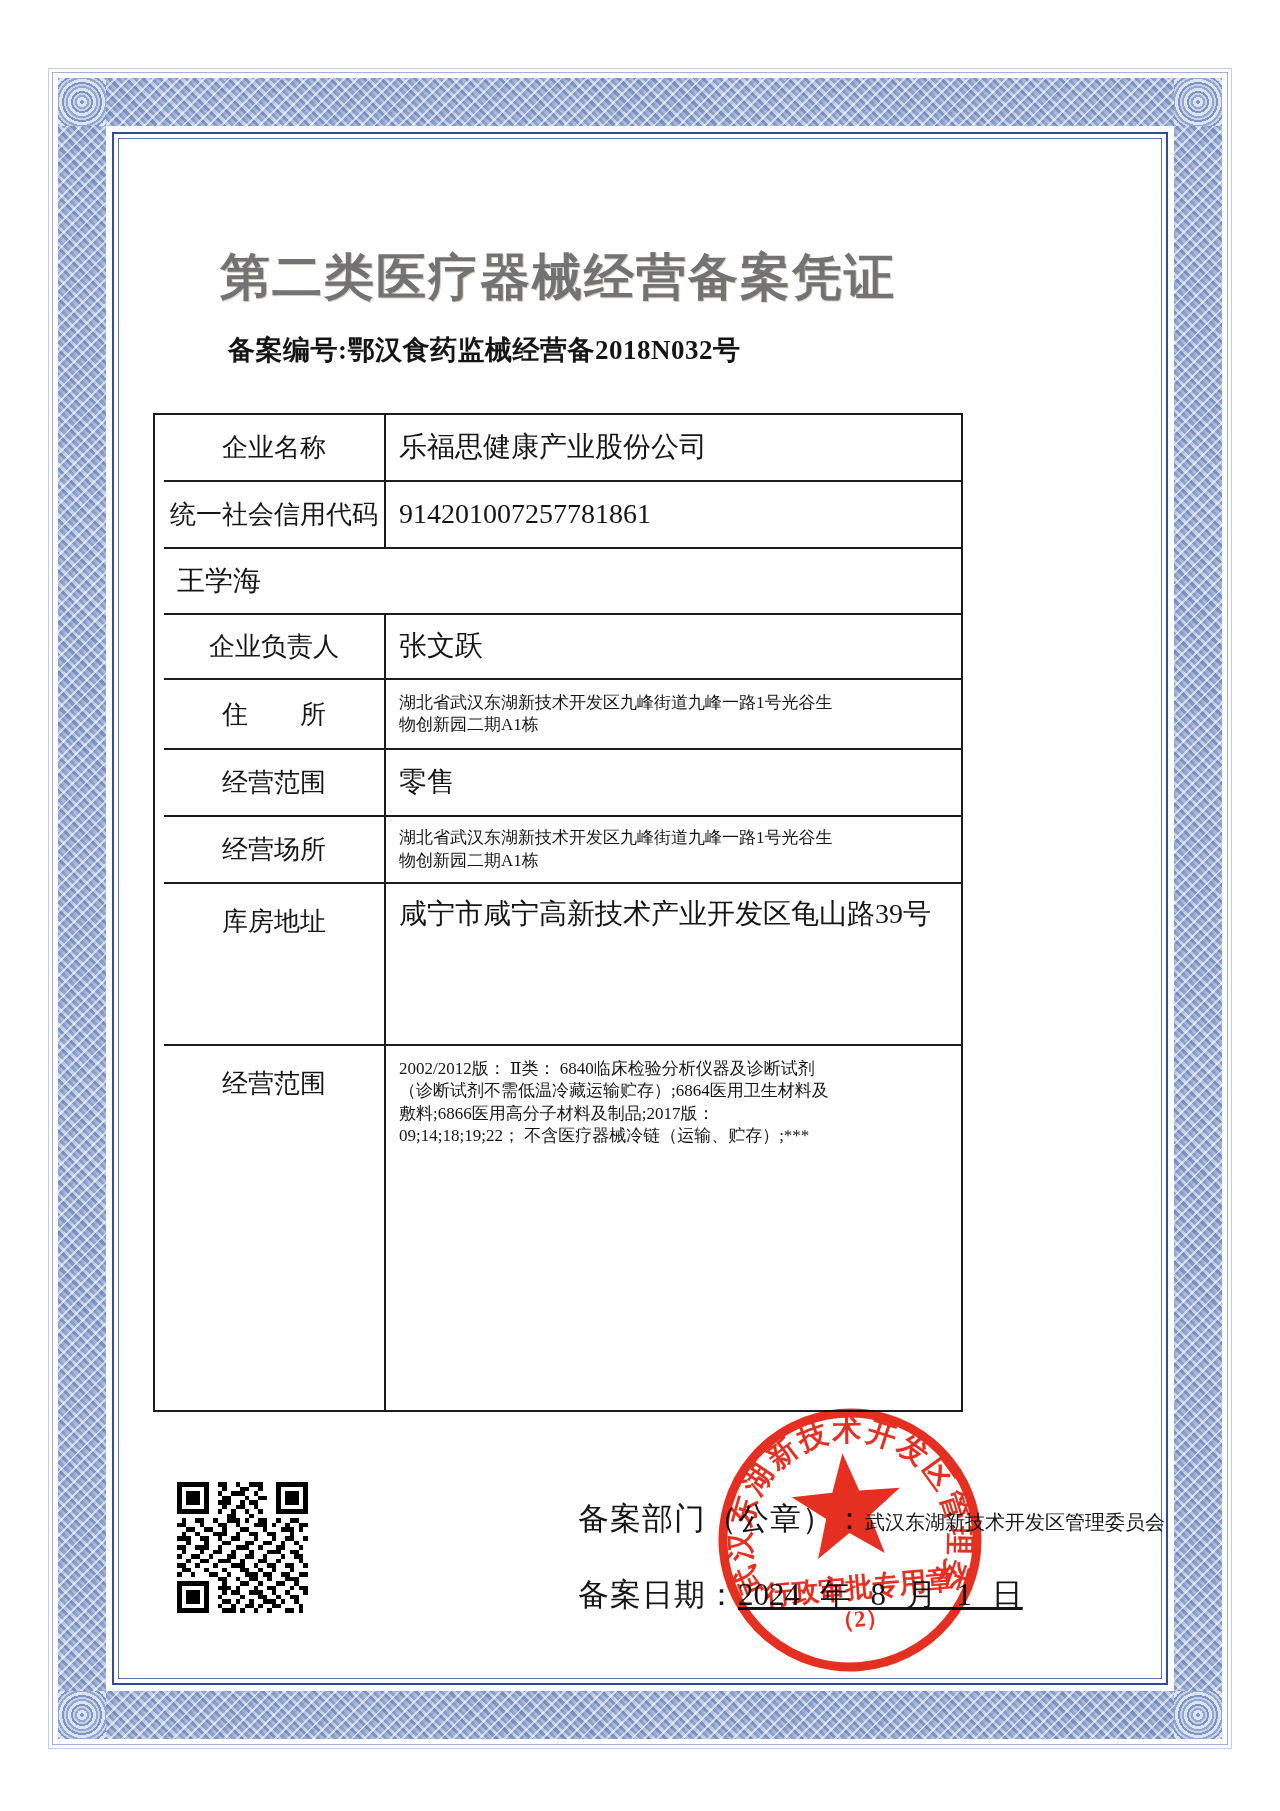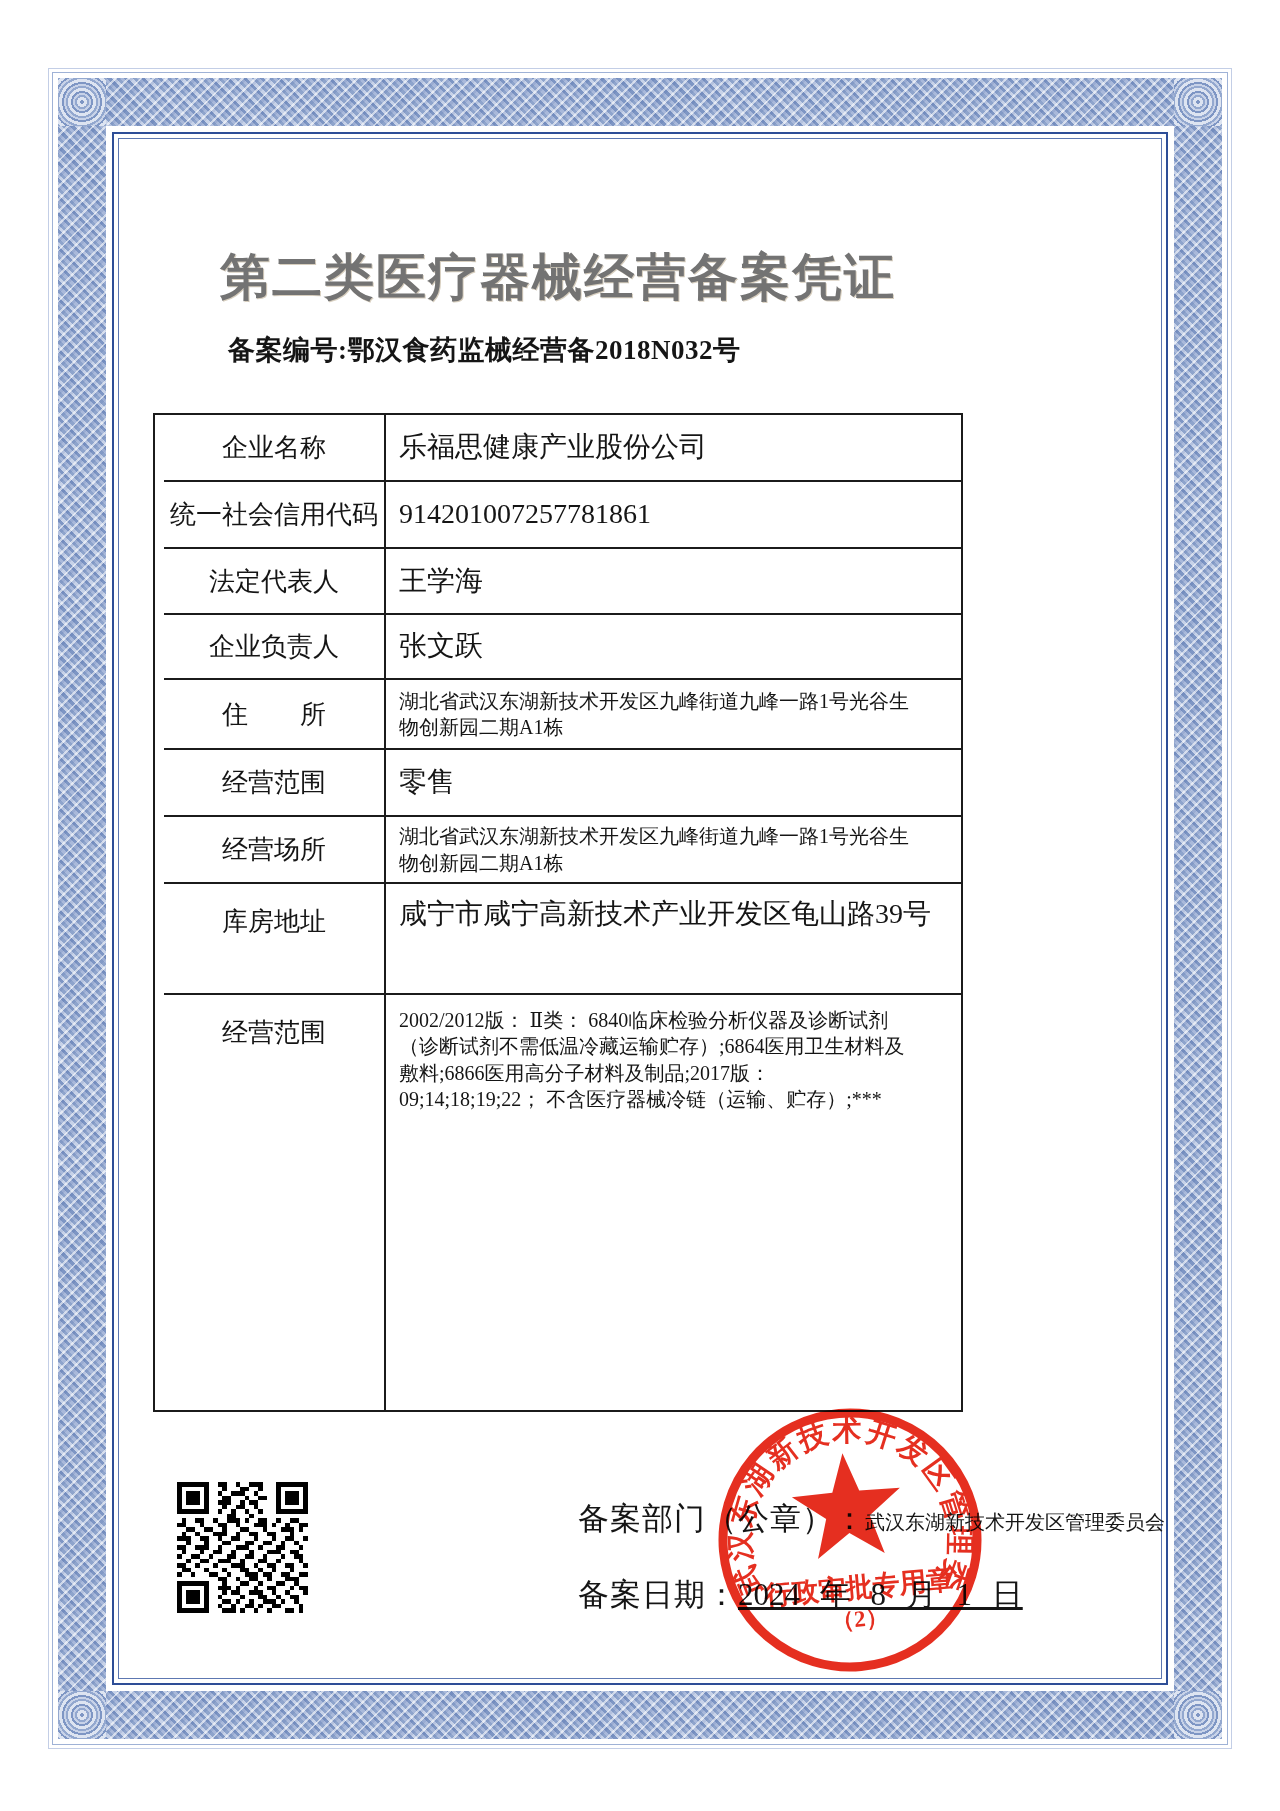--- a/index.html
+++ b/index.html
@@ -33,21 +33,21 @@
   .cert-table{position:absolute;left:153px;top:413px;width:810px;height:999px;
               border:2px solid #1b1b1b;box-sizing:border-box;display:flex;flex-direction:column;padding-left:9px;}
   .trow{display:flex;border-bottom:2px solid #1b1b1b;box-sizing:border-box;flex-shrink:0;}
   .trow:last-child{border-bottom:none;flex:1;border-radius:25px;}
   .label-cell{width:222px;flex-shrink:0;border-right:2px solid #1b1b1b;box-sizing:border-box;
               display:flex;align-items:center;justify-content:center;font-size:26px;text-align:center;}
   .value-cell{flex:1;display:flex;align-items:center;box-sizing:border-box;
               padding-left:13px;padding-right:4px;font-size:28px;line-height:1.3;white-space:pre-line;}
   .trow.top .label-cell{align-items:flex-start;padding-top:20px;}
   .trow.top .value-cell{align-items:flex-start;padding-top:12px;}
-  .trow.small .value-cell{font-size:20px;line-height:1.32;}
+  .trow.small .value-cell{font-size:17px;line-height:1.32;}
 
   
   .qr{position:absolute;left:177px;top:1482px;width:131px;height:131px;}
   .dept{position:absolute;left:578px;top:1498px;display:flex;align-items:baseline;white-space:nowrap;}
   .dept-label{font-size:31px;letter-spacing:1px;}
   .dept-colon{font-size:31px;}
   .dept-value{font-size:20px;}
   .date-line{position:absolute;left:578px;top:1574px;font-size:31px;white-space:nowrap;display:flex;align-items:baseline;}
   .date-label{letter-spacing:1px;}
   .date-value{word-spacing:12px;text-decoration:underline;}
@@ -75,42 +75,41 @@
   <div class="cert-table">
     <div class="trow" style="height:67px">
       <div class="label-cell">企业名称</div>
       <div class="value-cell">乐福思健康产业股份公司</div>
     </div>
     <div class="trow" style="height:67px">
       <div class="label-cell">统一社会信用代码</div>
       <div class="value-cell">914201007257781861</div>
     </div>
     <div class="trow" style="height:66px">
-      <div class="label-cell">法定代表人</div>
       <div class="value-cell">王学海</div>
     </div>
     <div class="trow" style="height:65px">
       <div class="label-cell">企业负责人</div>
       <div class="value-cell">张文跃</div>
     </div>
     <div class="trow small" style="height:70px">
       <div class="label-cell">住　　所</div>
       <div class="value-cell">湖北省武汉东湖新技术开发区九峰街道九峰一路1号光谷生
 物创新园二期A1栋</div>
     </div>
     <div class="trow" style="height:67px">
       <div class="label-cell">经营范围</div>
       <div class="value-cell">零售</div>
     </div>
     <div class="trow small" style="height:67px">
       <div class="label-cell">经营场所</div>
       <div class="value-cell">湖北省武汉东湖新技术开发区九峰街道九峰一路1号光谷生
 物创新园二期A1栋</div>
     </div>
-    <div class="trow top" style="height:111px">
+    <div class="trow top" style="height:162px">
       <div class="label-cell">库房地址</div>
       <div class="value-cell">咸宁市咸宁高新技术产业开发区龟山路39号</div>
     </div>
     <div class="trow top small">
       <div class="label-cell">经营范围</div>
       <div class="value-cell">2002/2012版： Ⅱ类： 6840临床检验分析仪器及诊断试剂
 （诊断试剂不需低温冷藏运输贮存）;6864医用卫生材料及
 敷料;6866医用高分子材料及制品;2017版：
 09;14;18;19;22； 不含医疗器械冷链（运输、贮存）;***</div>
     </div>

